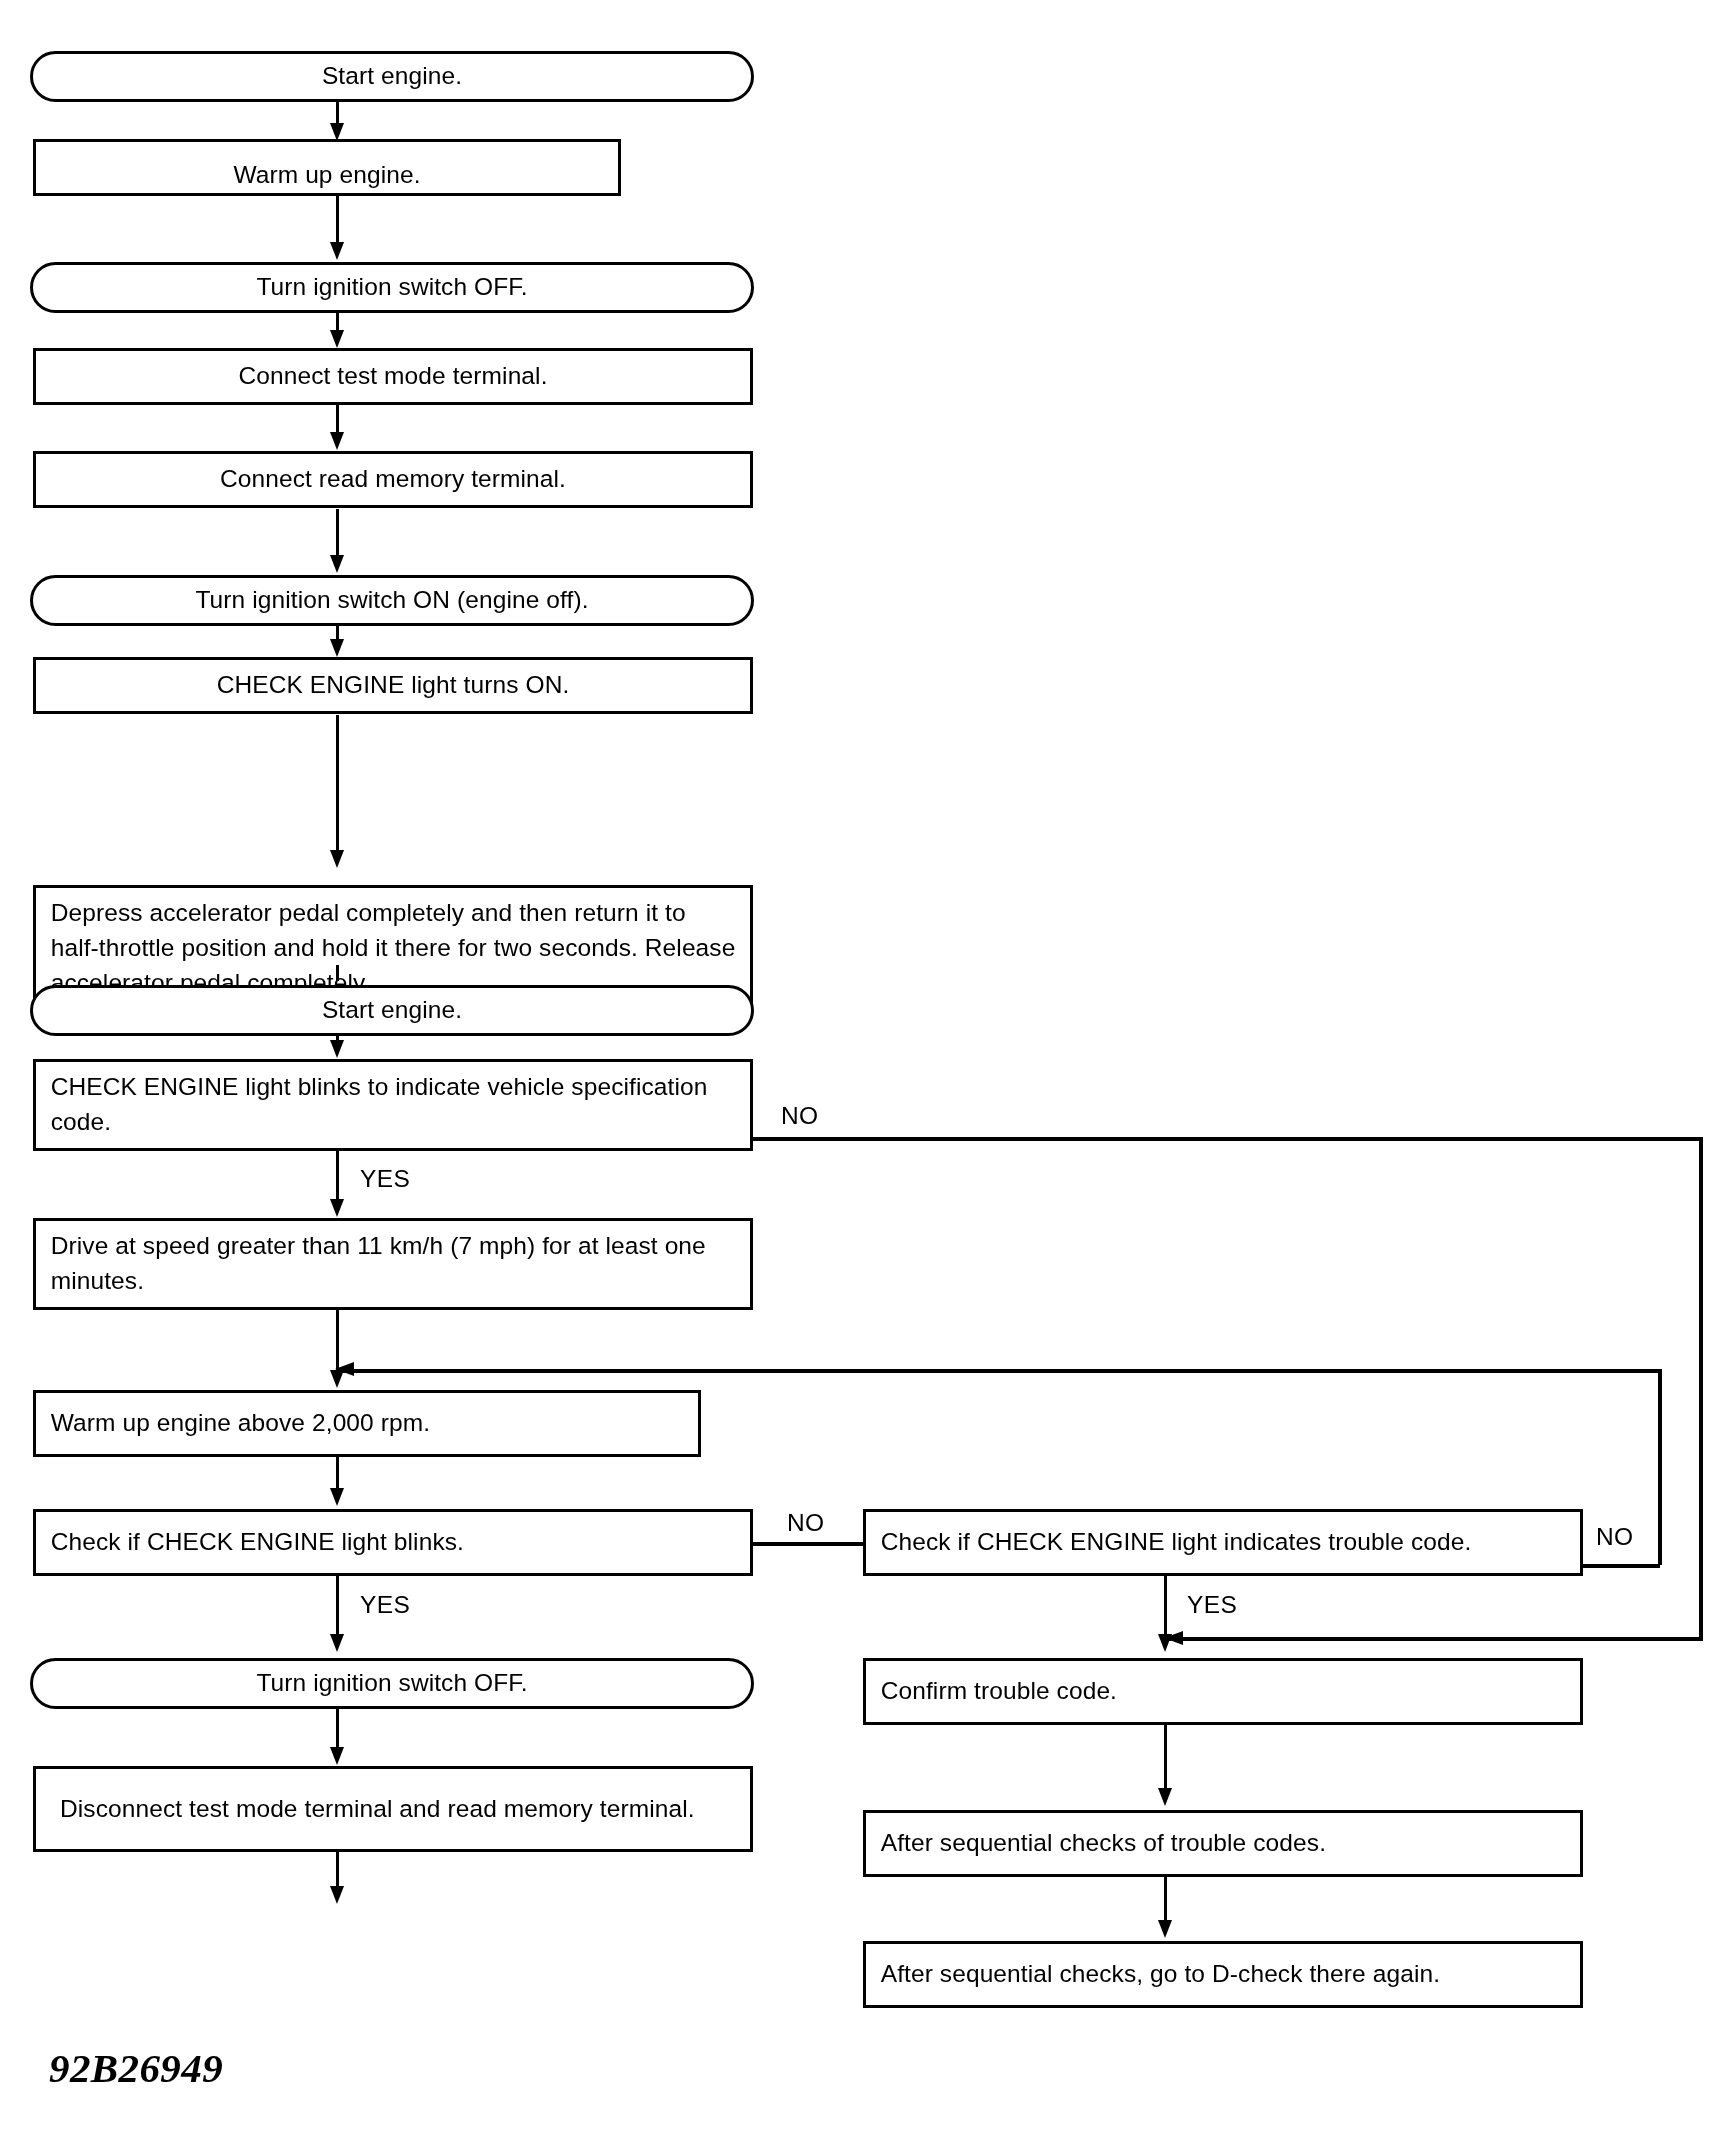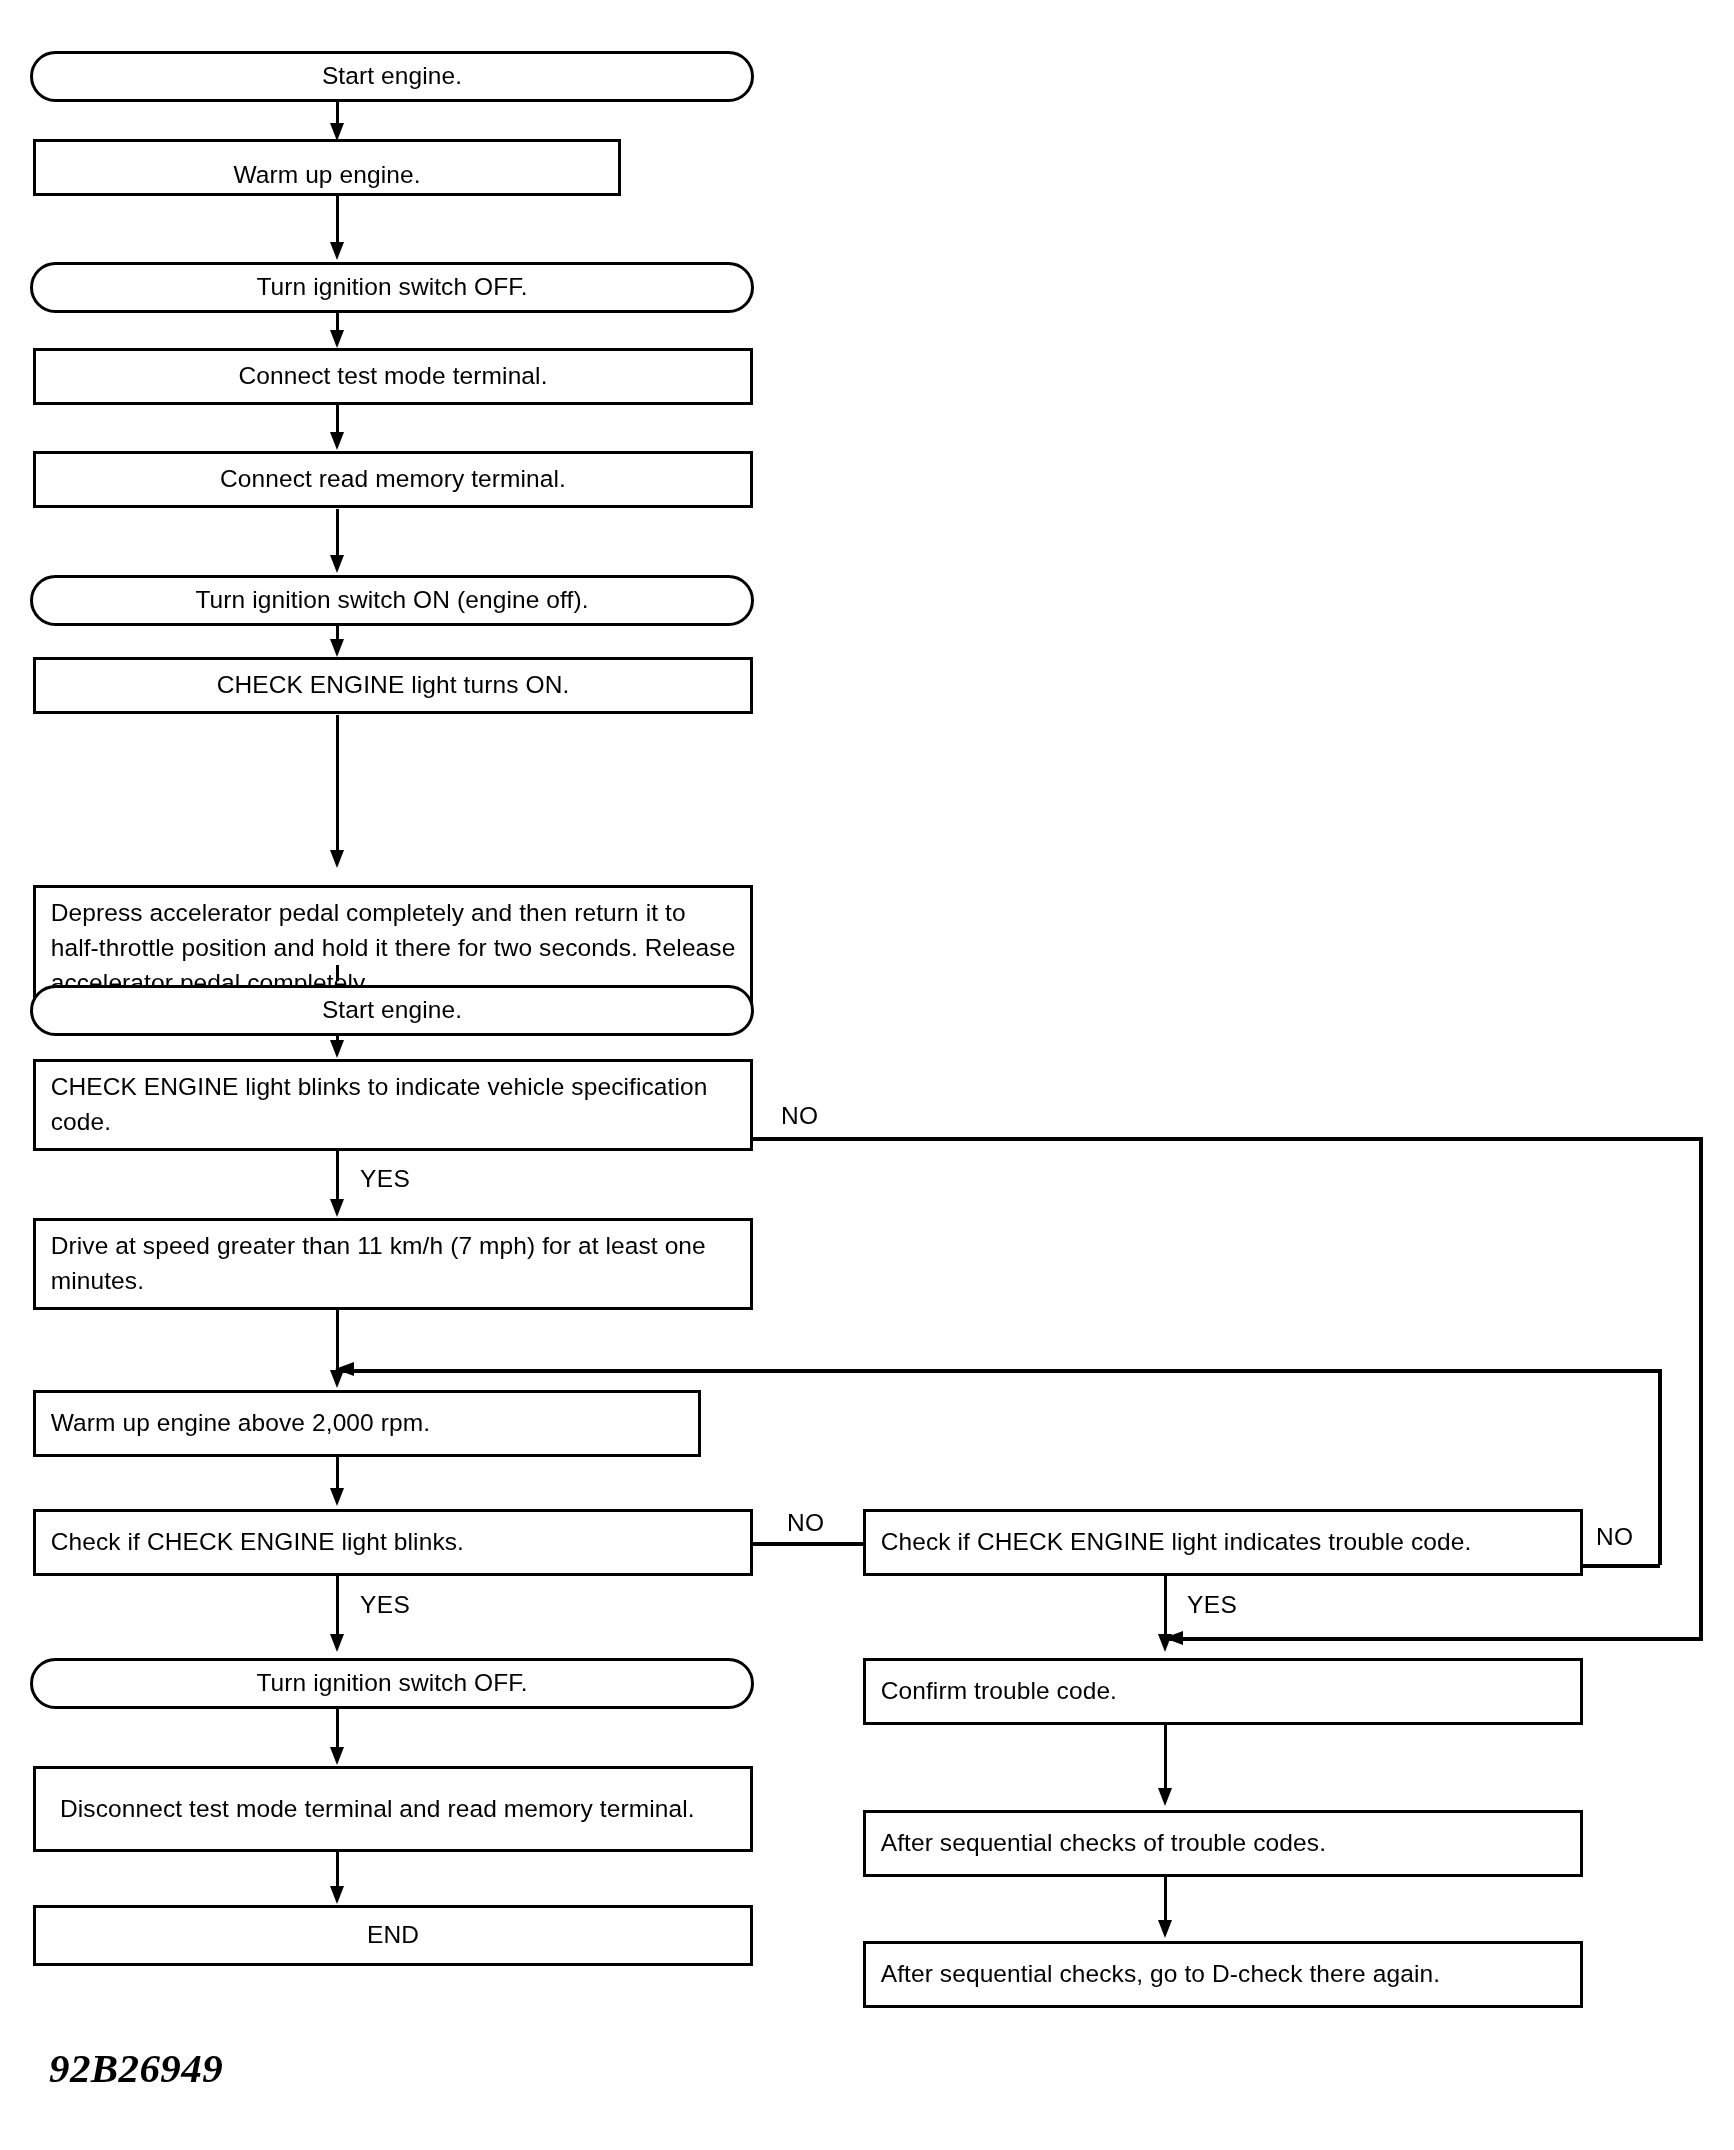--- a/index.html
+++ b/index.html
@@ -156,23 +156,20 @@
   </div>
 
   <div class="node stadium center" style="left:30px; top:1658px; width:724px; height:51px;">
     <span class="txt">Turn ignition switch OFF.</span>
   </div>
 
   <div class="node left" style="left:33px; top:1766px; width:720px; height:86px;padding-left:24px;">
     <span class="txt">Disconnect test mode terminal and read memory terminal.</span>
   </div>
 
-  <div class="node center" style="left:33px; top:1905px; width:720px; height:61px;">
-    <span class="txt">END</span>
-  </div>
 
   <div class="node left" style="left:863px; top:1509px; width:720px; height:67px;">
     <span class="txt">Check if CHECK ENGINE light indicates trouble code.</span>
   </div>
 
   <div class="node left" style="left:863px; top:1658px; width:720px; height:67px;">
     <span class="txt">Confirm trouble code.</span>
   </div>
 
   <div class="node left" style="left:863px; top:1810px; width:720px; height:67px;">

